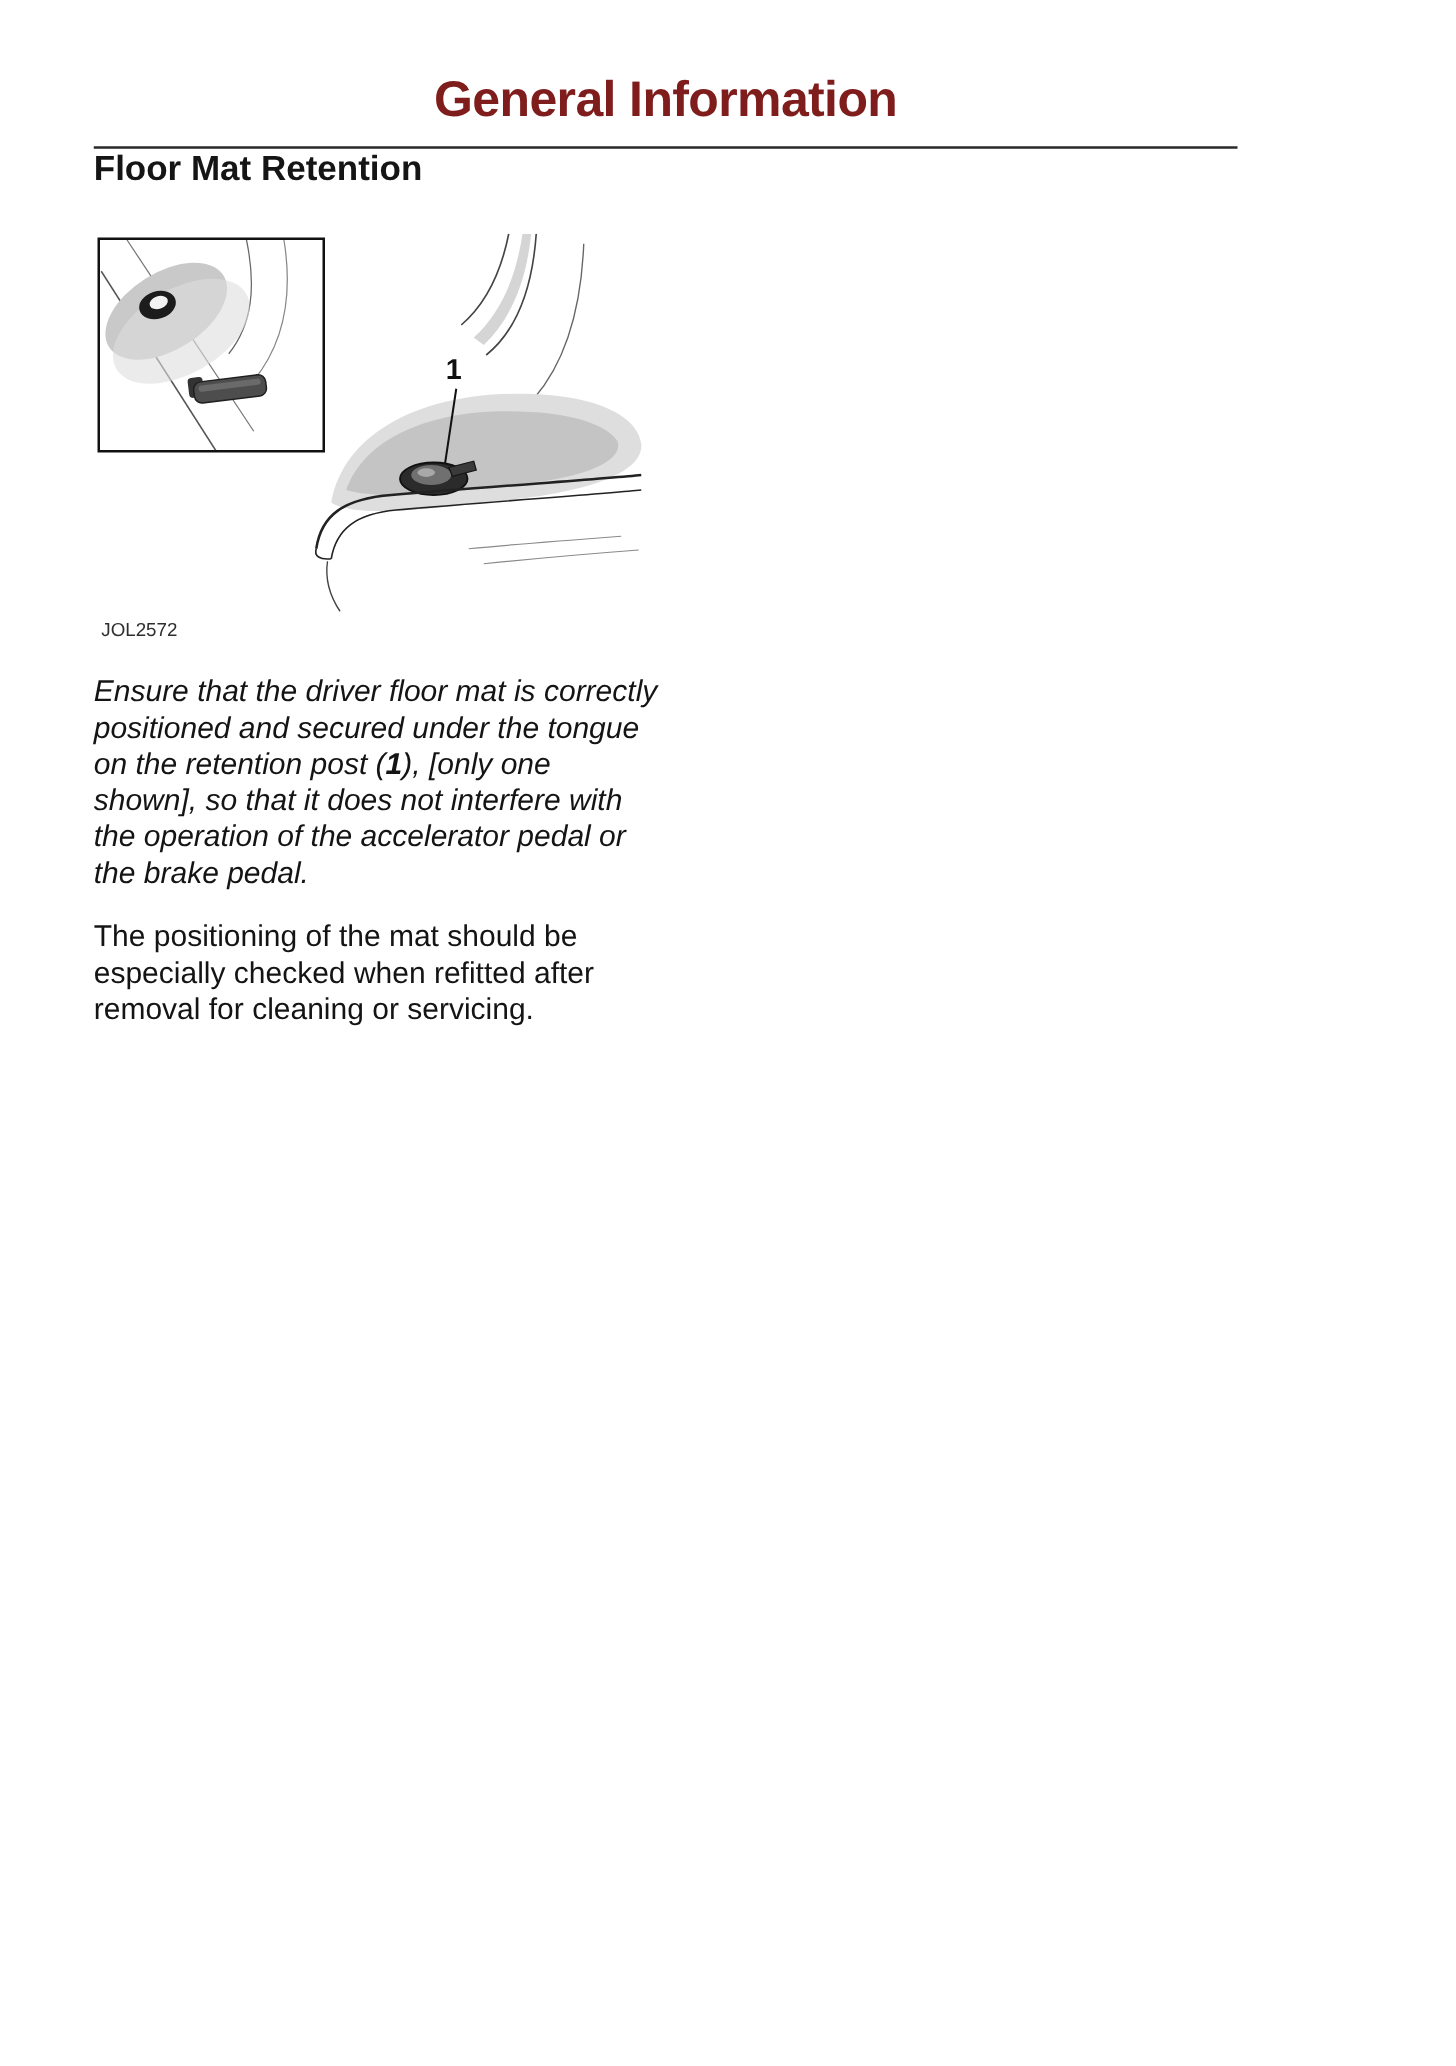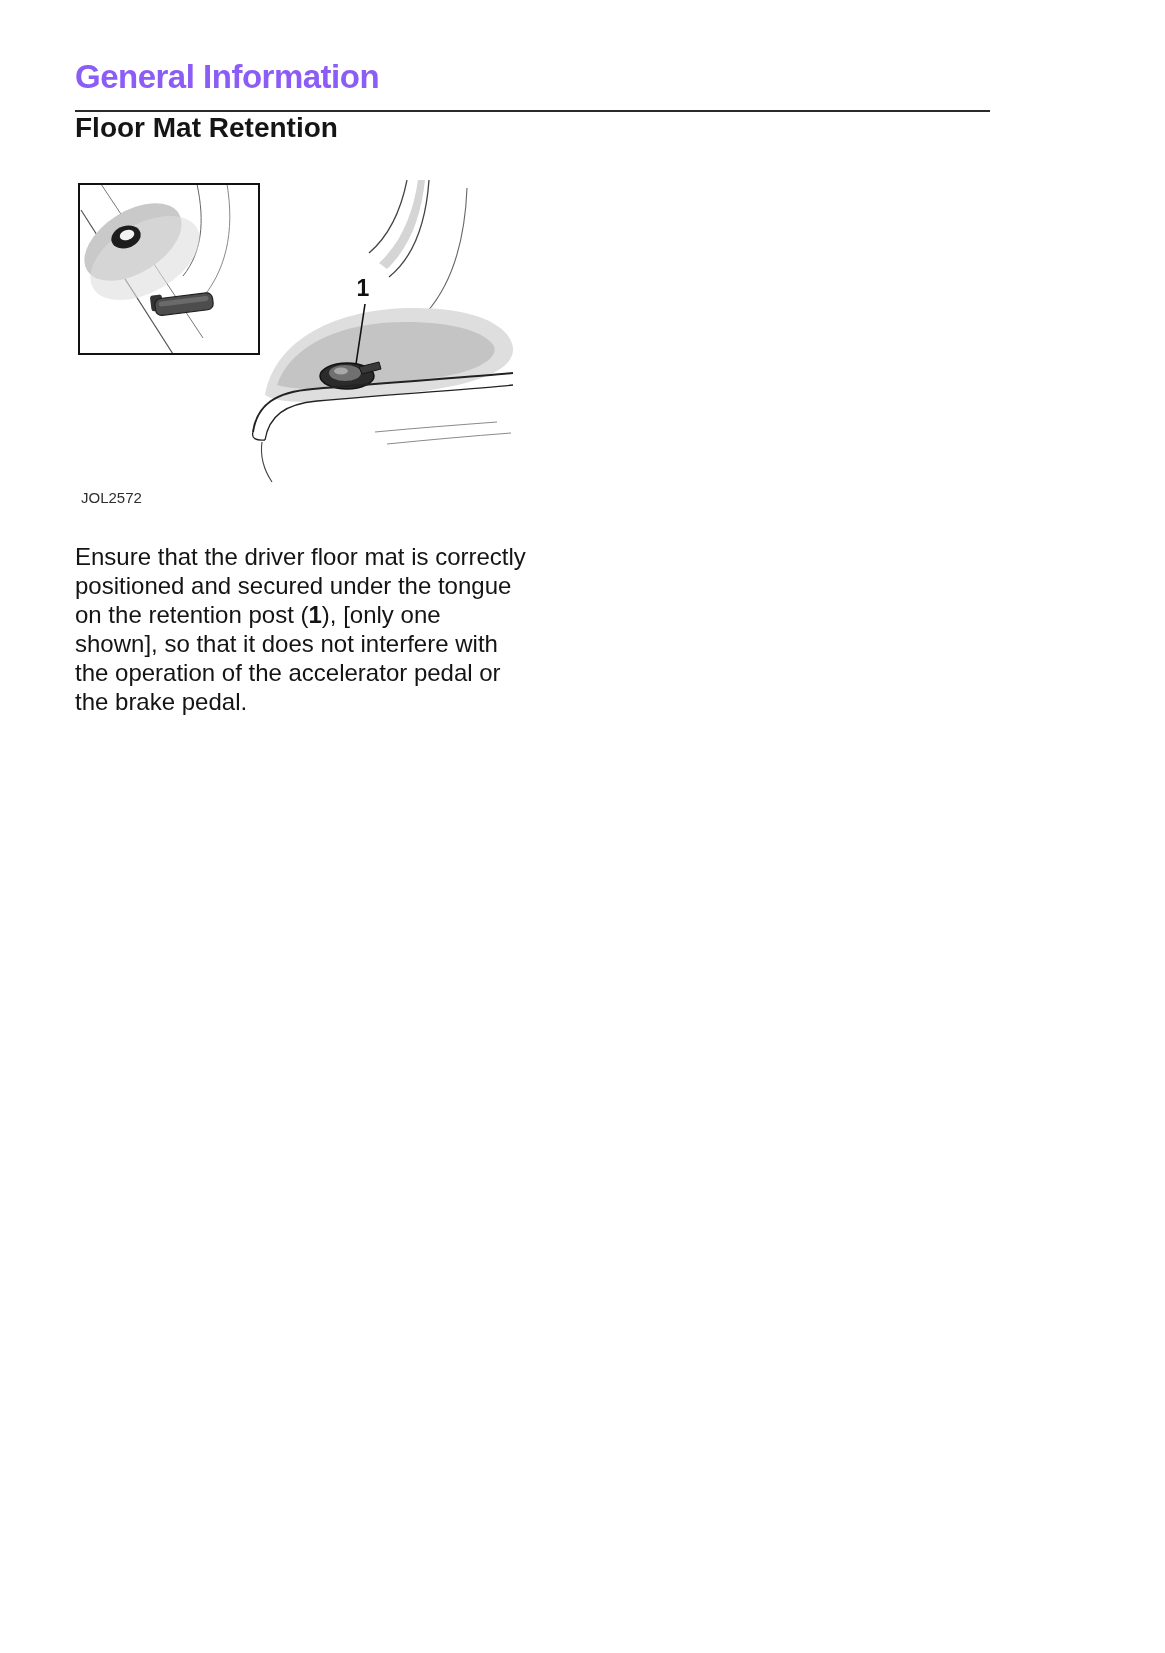--- a/index.html
+++ b/index.html
@@ -13,25 +13,25 @@
   }
   .page {
     position: absolute;
     left: 75px;
     top: 0;
     width: 915px;
     height: 1653px;
   }
   .page-header { padding-top: 58px; }
   .page-title {
-    font-size: 33px;
+    font-size: 40px;
     font-weight: bold;
-    text-align: left;
+    text-align: center;
     letter-spacing: -0.5px;
-    color: #8b5cf6;
+    color: #7f1d1d;
   }
   .header-rule {
     margin-top: 14px;
     border-top: 2px solid #2a2a2a;
     height: 0;
   }
   .section-heading {
     font-size: 28px;
     font-weight: bold;
     color: #151515;
@@ -47,21 +47,21 @@
     margin-top: 4px;
     padding-left: 6px;
   }
   .body-text {
     width: 452px;
     font-size: 24px;
     line-height: 29px;
     margin-top: 22px;
     color: #141414;
   }
-  .body-text:first-of-type { margin-top: 36px; }
+  .body-text:first-of-type { margin-top: 26px; font-style: italic; }
   .body-text strong { font-weight: bold; }
   .page-number {
     position: absolute;
     top: 1540px;
     left: 0;
     width: 915px;
     text-align: center;
     font-size: 25px;
     font-weight: bold;
     color: #151515;
@@ -135,15 +135,16 @@
         <path d="M 312 264 C 352 260 396 256 436 253" stroke="#8a8a8a" stroke-width="1" fill="none"></path>
 
         <text x="288" y="116" font-size="23" font-weight="bold" text-anchor="middle" fill="#111" font-family="Liberation Sans, sans-serif">1</text>
       </g>
     </svg>
     <figcaption class="figure-caption">JOL2572</figcaption>
   </figure>
 
   <p class="body-text"><span>Ensure that the driver floor mat is correctly positioned and secured under the tongue on the retention post (</span><strong>1</strong><span>), [only one shown], so that it does not interfere with the operation of the accelerator pedal or the brake pedal.</span></p>
 
+  <p class="body-text">The positioning of the mat should be especially checked when refitted after removal for cleaning or servicing.</p>
 
 
 </div>
 
 </body></html>

